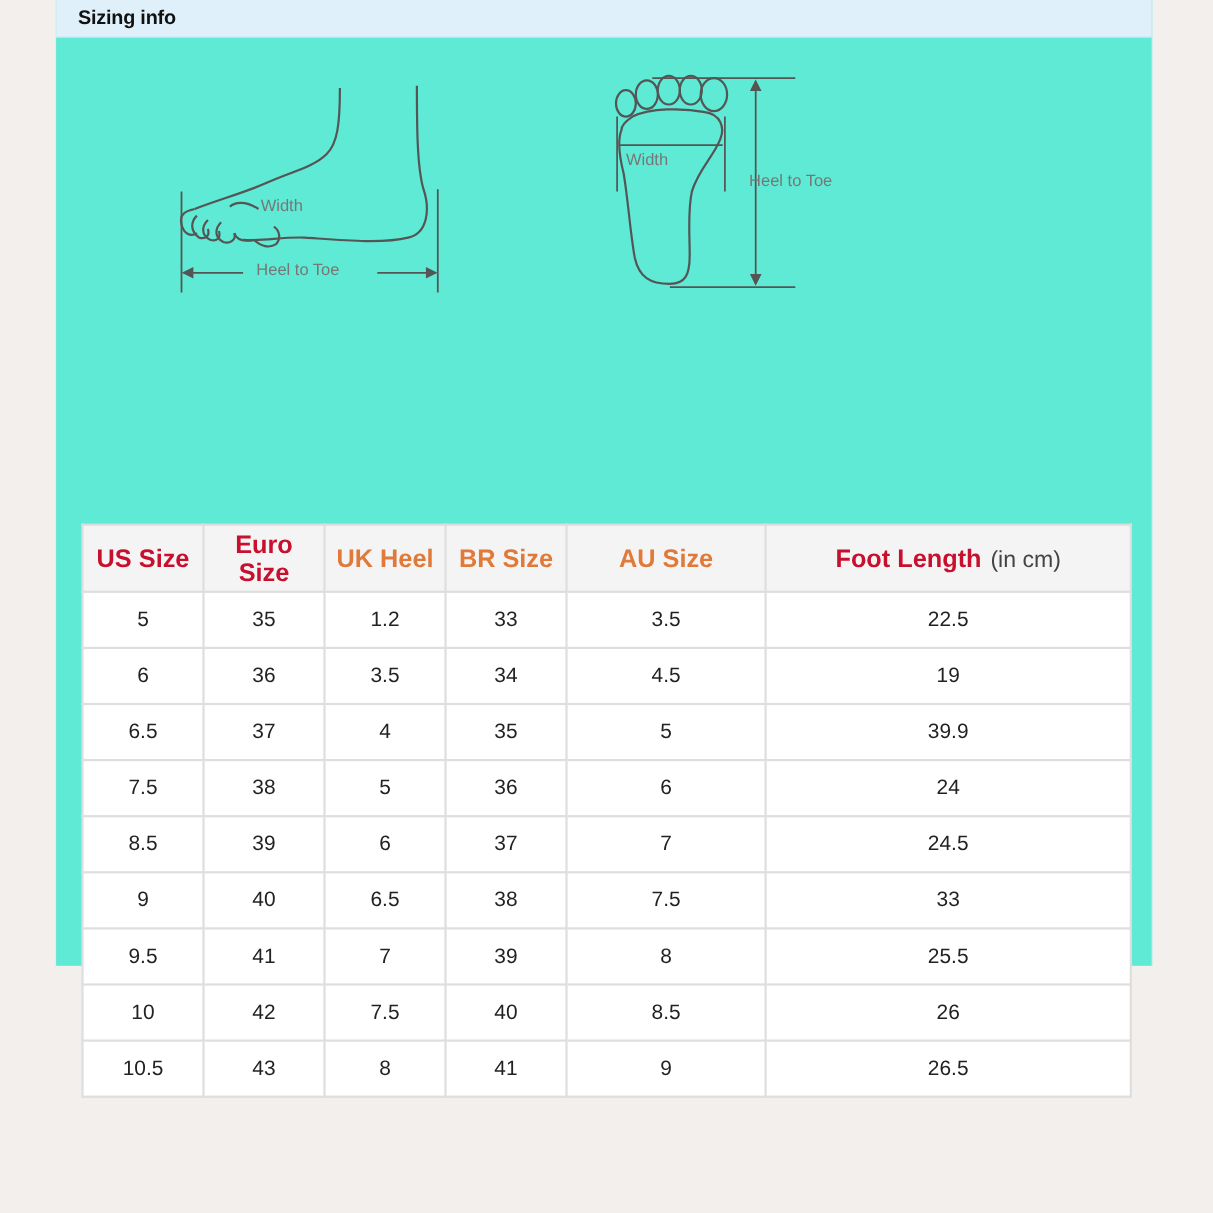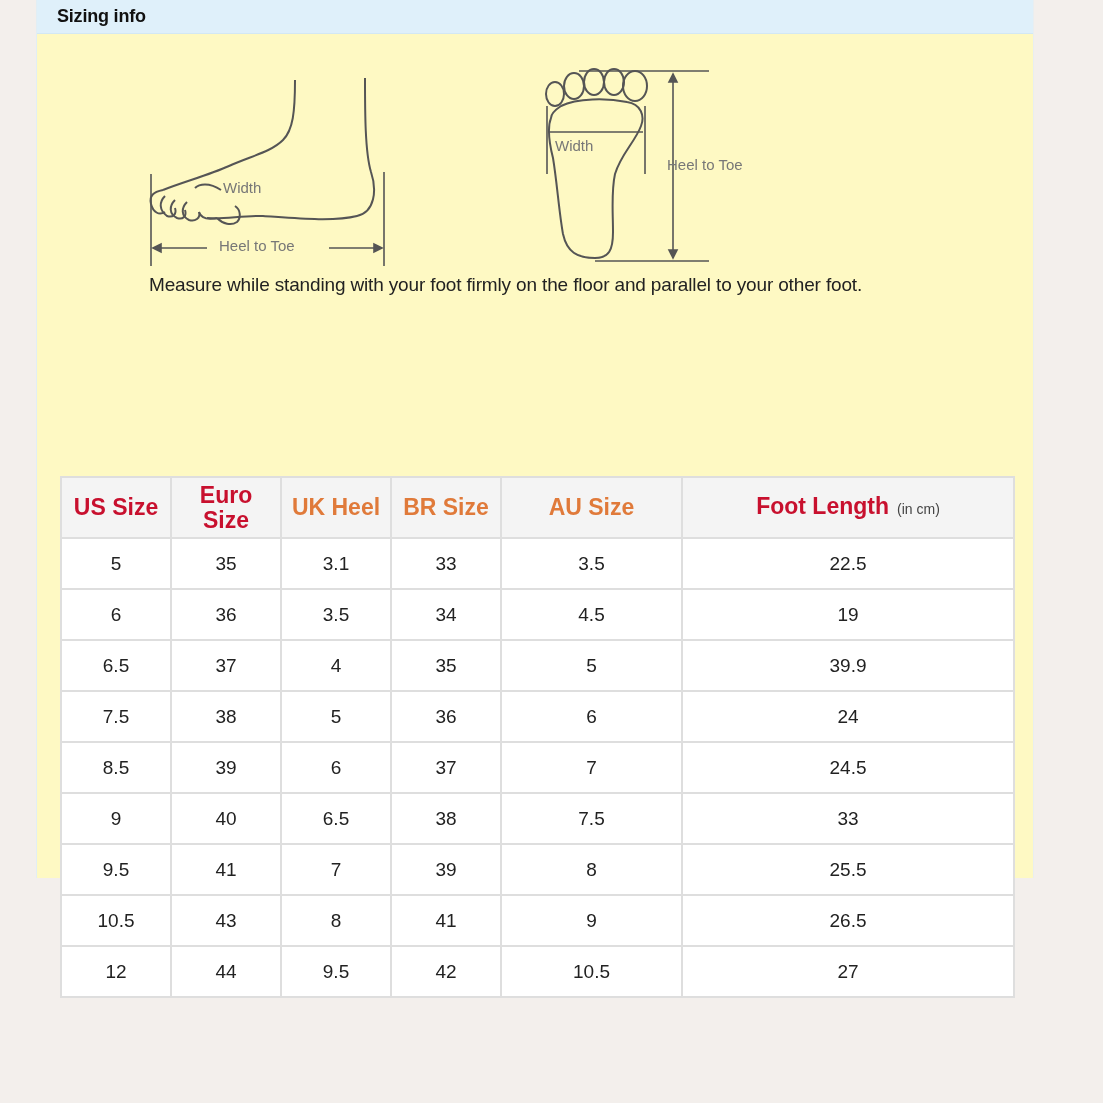--- a/index.html
+++ b/index.html
@@ -6,25 +6,25 @@
       margin: 0;
       padding: 0;
       width: 1103px;
       height: 1103px;
       overflow: hidden;
       background: #f3efec;
       font-family: "Liberation Sans", sans-serif;
     }
     .panel {
       position: absolute;
-      left: 36px;
+      left: 50px;
       top: 0;
       width: 998px;
       height: 878px;
-      background: #fef9c3;
+      background: #5eead4;
       border-left: 1px solid #e2eef4;
       border-right: 1px solid #e9eef0;
       box-sizing: border-box;
     }
     .header-bar {
       position: absolute;
       left: 0;
       top: 0;
       width: 100%;
       height: 34px;
@@ -85,21 +85,21 @@
     }
     table.size-table td {
       height: 49px;
       font-size: 19px;
       color: #222;
       background: #fff;
     }
     .hdr-red { color: #c8102e; }
     .hdr-orange { color: #e07a3a; }
     .unit-note {
-      font-size: 14px;
+      font-size: 21px;
       font-weight: normal;
       color: #444;
       margin-left: 8px;
     }
   </style>
 </head>
 <body>
 
 <div class="panel">
 
@@ -160,21 +160,20 @@
         <line x1="58" y1="199" x2="172" y2="199"></line>
         <line x1="136" y1="12" x2="136" y2="196"></line>
         <polygon points="136,12 132,20 140,20"></polygon>
         <polygon points="136,196 132,188 140,188"></polygon>
       </g>
     </svg>
     <span class="diagram-label" style="left:18px; top:75px;">Width</span>
     <span class="diagram-label" style="left:130px; top:94px;">Heel to Toe</span>
   </div>
 
-  <div class="instruction">Measure while standing with your foot firmly on the floor and parallel to your other foot.</div>
 
   <table class="size-table">
     <colgroup>
       <col style="width:110px">
       <col style="width:110px">
       <col style="width:110px">
       <col style="width:110px">
       <col style="width:181px">
       <col style="width:332px">
     </colgroup>
@@ -190,21 +189,21 @@
         <th class="hdr-orange"><span>AU Size</span></th>
         <th class="hdr-red">
           <span>Foot Length</span><span class="unit-note">(in cm)</span>
         </th>
       </tr>
     </thead>
     <tbody>
       <tr>
         <td>5</td>
         <td>35</td>
-        <td>3.1</td>
+        <td>1.2</td>
         <td>33</td>
         <td>3.5</td>
         <td>22.5</td>
       </tr>
       <tr>
         <td>6</td>
         <td>36</td>
         <td>3.5</td>
         <td>34</td>
         <td>4.5</td>
@@ -244,31 +243,31 @@
       </tr>
       <tr>
         <td>9.5</td>
         <td>41</td>
         <td>7</td>
         <td>39</td>
         <td>8</td>
         <td>25.5</td>
       </tr>
       <tr>
+        <td>10</td>
+        <td>42</td>
+        <td>7.5</td>
+        <td>40</td>
+        <td>8.5</td>
+        <td>26</td>
+      </tr>
+      <tr>
         <td>10.5</td>
         <td>43</td>
         <td>8</td>
         <td>41</td>
         <td>9</td>
         <td>26.5</td>
       </tr>
-      <tr>
-        <td>12</td>
-        <td>44</td>
-        <td>9.5</td>
-        <td>42</td>
-        <td>10.5</td>
-        <td>27</td>
-      </tr>
     </tbody>
   </table>
 
 </div>
 
 </body></html>

